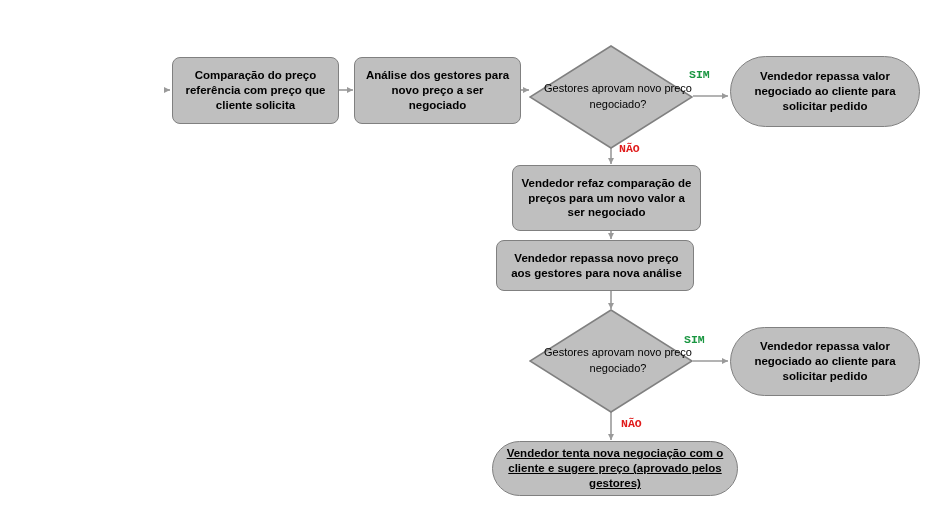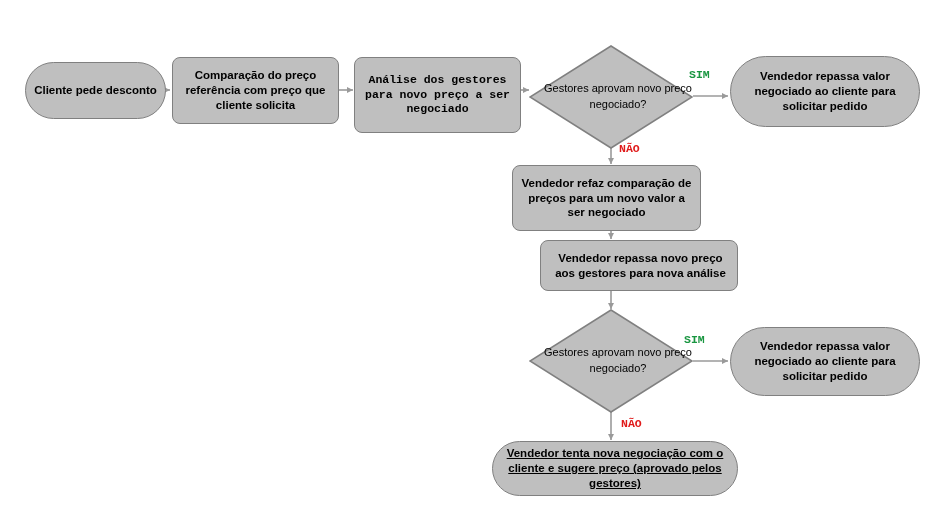--- a/index.html
+++ b/index.html
@@ -106,29 +106,26 @@
       <line x1="521" y1="90" x2="529" y2="90"></line>
       <line x1="693" y1="96" x2="728" y2="96"></line>
       <line x1="611" y1="148" x2="611" y2="164"></line>
       <line x1="611" y1="231" x2="611" y2="239"></line>
       <line x1="611" y1="291" x2="611" y2="309"></line>
       <line x1="693" y1="361" x2="728" y2="361"></line>
       <line x1="611" y1="412" x2="611" y2="440"></line>
     </g>
   </svg>
 
-  <div class="node terminator" style="left:25px; top:62px; width:141px; height:57px; font-size:11.5px;">
-    <span class="label">Cliente pede desconto</span>
-  </div>
 
   <div class="node process" style="left:172px; top:57px; width:167px; height:67px; font-size:11.5px;">
     <span class="label">Comparação do preço referência com preço que cliente solicita</span>
   </div>
 
-  <div class="node process" style="left:354px; top:57px; width:167px; height:76px; font-size:11.5px;font-family:Liberation Mono, monospace;">
+  <div class="node process" style="left:354px; top:57px; width:167px; height:67px; font-size:11.5px;">
     <span class="label">Análise dos gestores para novo preço a ser negociado</span>
   </div>
 
   <div class="diamond" style="left:529px; top:45px; width:164px; height:104px;">
     <svg class="shape" viewBox="0 0 164 104" preserveAspectRatio="none">
       <polygon points="82,1 163,52 82,103 1,52" fill="#bfbfbf" stroke="#808080" stroke-width="1.5"></polygon>
     </svg>
     <div class="label" style="font-size:11px;">
       <span>Gestores aprovam novo preço negociado?</span>
     </div>
@@ -139,21 +136,21 @@
   <div class="edge-label no" style="left:619px; top:142px; font-size:11.5px;">NÃO</div>
 
   <div class="node terminator" style="left:730px; top:56px; width:190px; height:71px; font-size:11.5px;">
     <span class="label">Vendedor repassa valor negociado ao cliente para solicitar pedido</span>
   </div>
 
   <div class="node process" style="left:512px; top:165px; width:189px; height:66px; font-size:11.5px;">
     <span class="label">Vendedor refaz comparação de preços para um novo valor a ser negociado</span>
   </div>
 
-  <div class="node process" style="left:540px; top:240px; width:198px; height:51px; font-size:11.5px;padding-left:11px;">
+  <div class="node process" style="left:496px; top:240px; width:198px; height:51px; font-size:11.5px;padding-left:11px;">
     <span class="label">Vendedor repassa novo preço aos gestores para nova análise</span>
   </div>
 
   <div class="diamond" style="left:529px; top:309px; width:164px; height:104px;">
     <svg class="shape" viewBox="0 0 164 104" preserveAspectRatio="none">
       <polygon points="82,1 163,52 82,103 1,52" fill="#bfbfbf" stroke="#808080" stroke-width="1.5"></polygon>
     </svg>
     <div class="label" style="font-size:11px;">
       <span>Gestores aprovam novo preço negociado?</span>
     </div>

